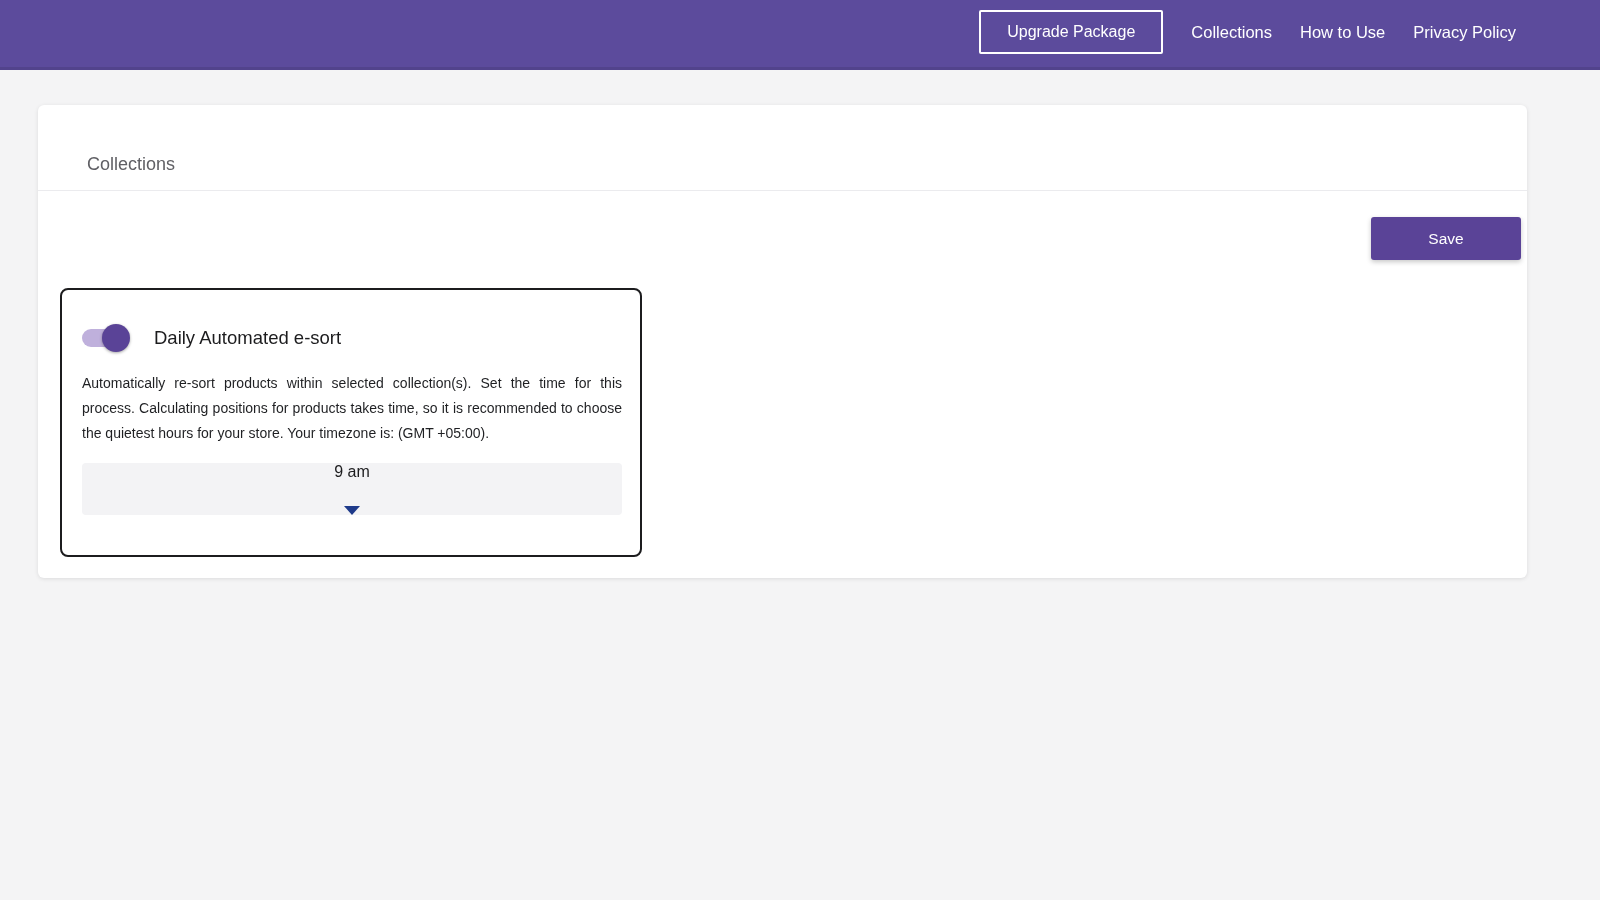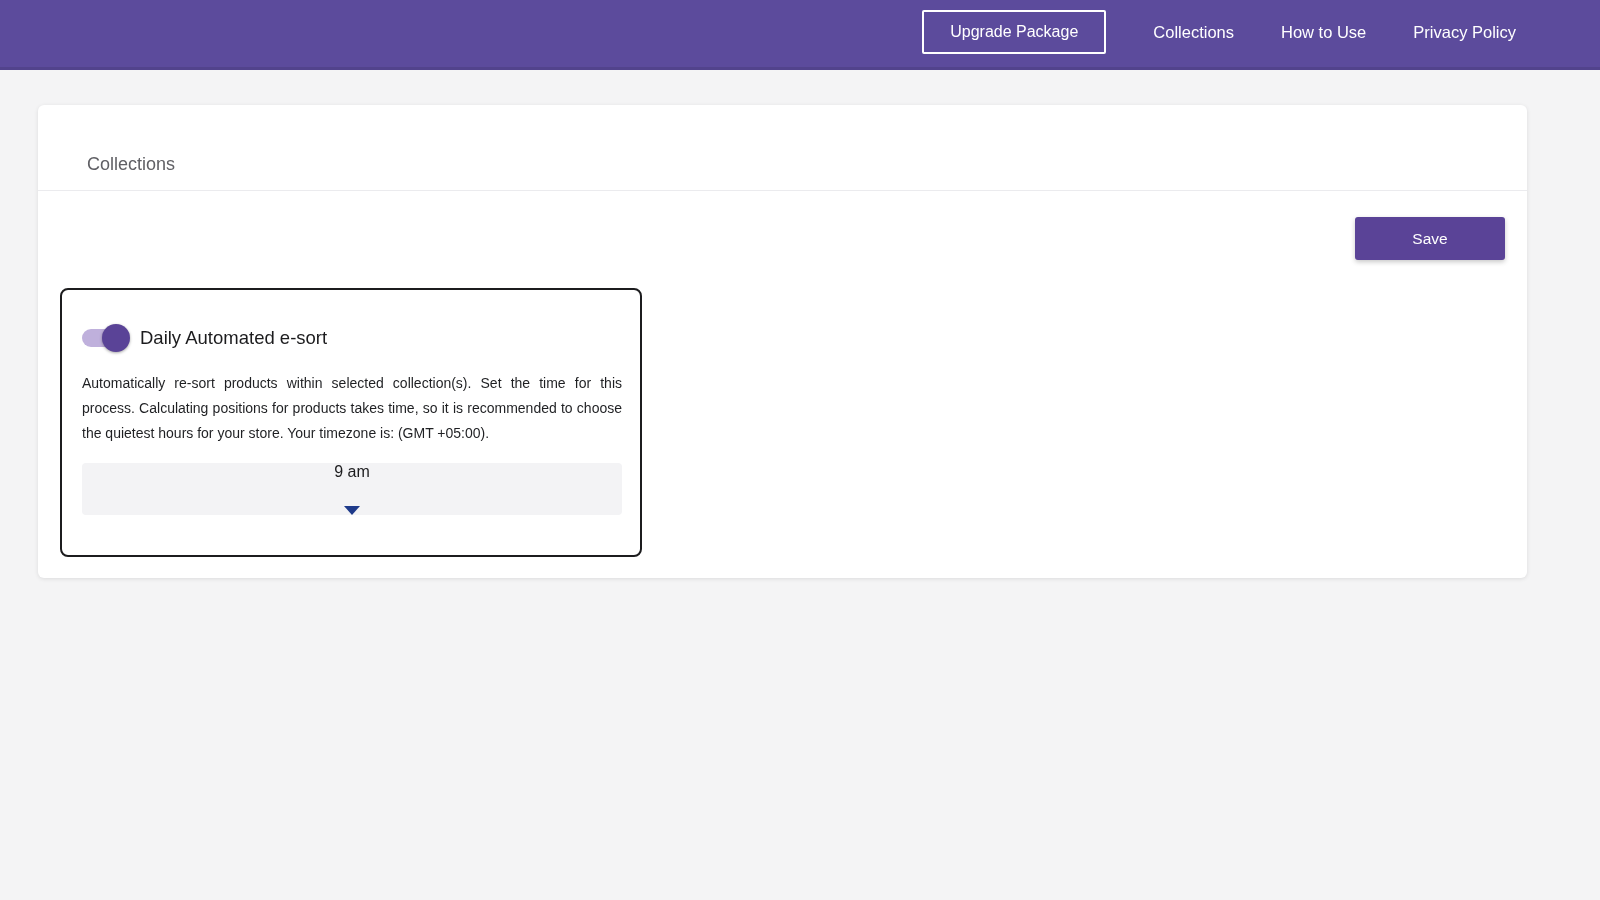--- a/index.html
+++ b/index.html
@@ -11,21 +11,21 @@
     overflow:hidden;
   }
 
   
   .appbar {
     height:70px;
     background:#5c4b9c;
     display:flex;
     align-items:center;
     justify-content:flex-end;
-    gap:47px;
+    gap:28px;
     padding:0 84px 6px 0;
     box-shadow:inset 0 -3px 0 rgba(0,0,0,0.10);
   }
   .upgrade-btn {
     background:transparent;
     border:2px solid #ffffff;
     color:#ffffff;
     font-family:inherit;
     font-size:16px;
     padding:11px 26px;
@@ -69,21 +69,21 @@
     border-bottom:3px solid transparent;
   }
   .tab.active {
     color:#4a3a97;
     border-bottom-color:#4a3a97;
   }
 
   .save-btn {
     position:absolute;
     top:112px;
-    right:22px;
+    right:6px;
     width:150px;
     height:43px;
     background:#5a4397;
     color:#ffffff;
     border:none;
     border-radius:3px;
     font-family:inherit;
     font-size:15.5px;
     cursor:pointer;
     box-shadow:0 2px 5px rgba(0,0,0,0.22);
@@ -97,21 +97,21 @@
     width:582px;
     height:269px;
     border:2px solid #1c1c1e;
     border-radius:8px;
     background:#ffffff;
     padding:34px 20px 0 20px;
   }
   .feature-head {
     display:flex;
     align-items:center;
-    gap:12px;
+    gap:26px;
   }
   .switch {
     position:relative;
     width:46px;
     height:28px;
     flex:0 0 auto;
     cursor:pointer;
   }
   .switch-track {
     position:absolute;

